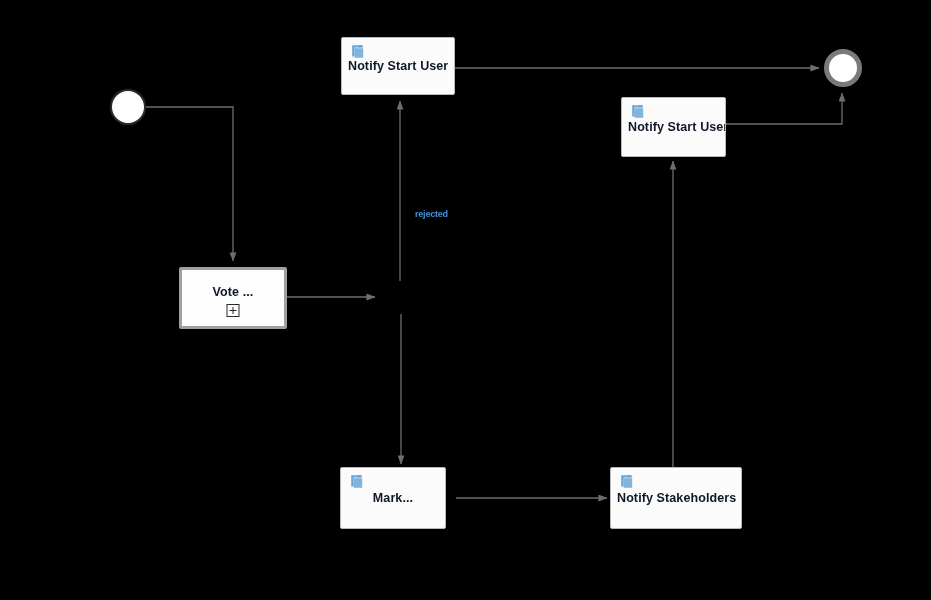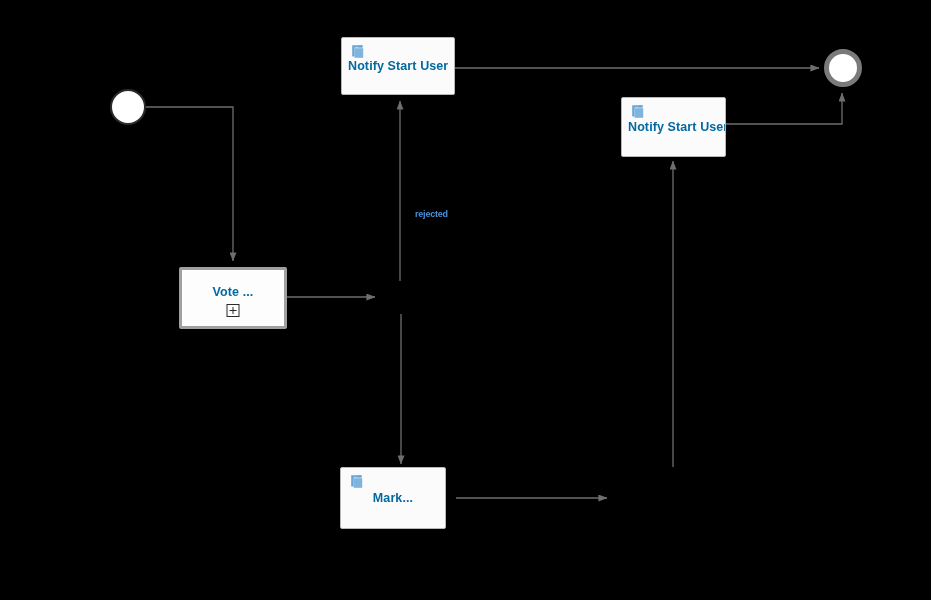--- a/index.html
+++ b/index.html
@@ -56,21 +56,21 @@
     align-items: center;
     justify-content: center;
   }
   .task.subprocess {
     border: 3px solid #a0a0a0;
     background: #fdfdfd;
   }
   .task-label {
     font-size: 12.5px;
     font-weight: bold;
-    color: #0369a1;
+    color: #0f172a;
     text-align: center;
     line-height: 1.15;
     letter-spacing: 0.1px;
     padding: 0 6px;
     white-space: nowrap;
     overflow: hidden;
   }
   .task.subprocess .task-label {
     position: relative;
     top: -6px;
@@ -189,16 +189,26 @@
     <span class="task-icon">
       <svg width="18" height="16" viewBox="0 0 18 16">
         <path d="M3.2 1.2 H13.4 V3.4 H5.6 V12.6 H3.2 Z" fill="#6ba6d6"></path>
         <rect x="5.6" y="4.2" width="8.6" height="9.6" fill="#7fb4dd"></rect>
         <rect x="9.4" y="1.2" width="4.2" height="2.2" fill="#6ba6d6"></rect>
       </svg>
     </span>
     <div class="task-label">Mark...</div>
   </div>
 
+  <div class="task" style="left:610px; top:467px; width:132px; height:62px;">
+    <span class="task-icon">
+      <svg width="18" height="16" viewBox="0 0 18 16">
+        <path d="M3.2 1.2 H13.4 V3.4 H5.6 V12.6 H3.2 Z" fill="#6ba6d6"></path>
+        <rect x="5.6" y="4.2" width="8.6" height="9.6" fill="#7fb4dd"></rect>
+        <rect x="9.4" y="1.2" width="4.2" height="2.2" fill="#6ba6d6"></rect>
+      </svg>
+    </span>
+    <div class="task-label">Notify Stakeholders</div>
+  </div>
 
   <div class="event end" style="left:824px; top:49px;"></div>
 
 </div>
 
 </body></html>

